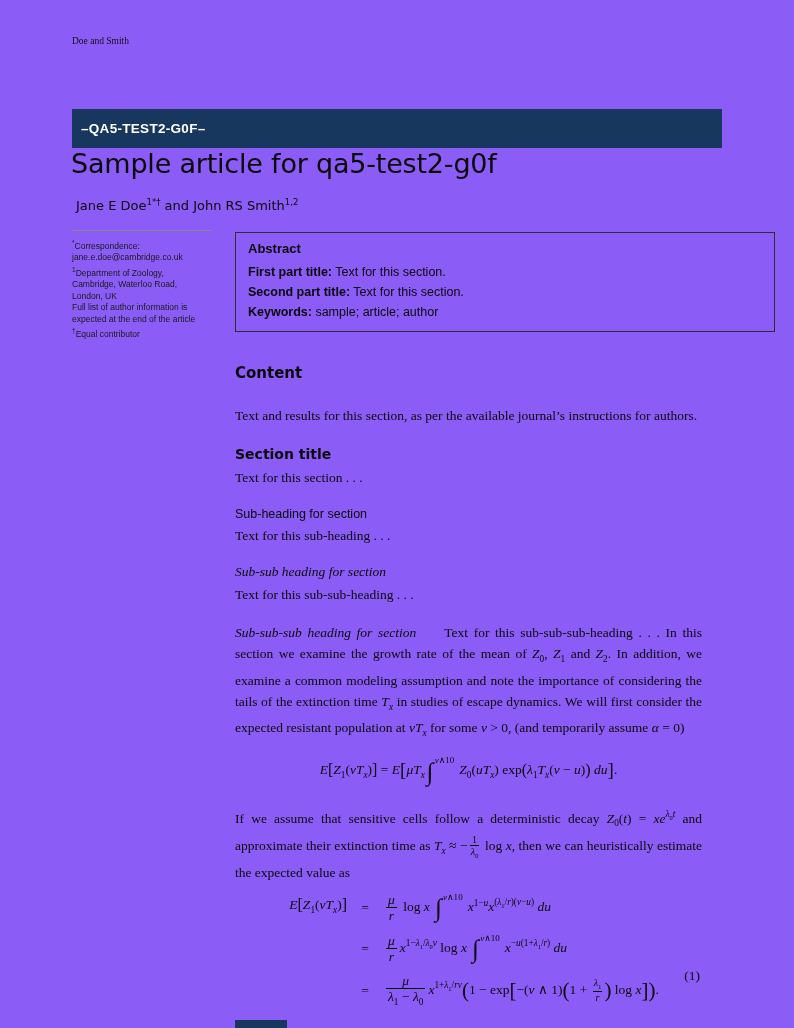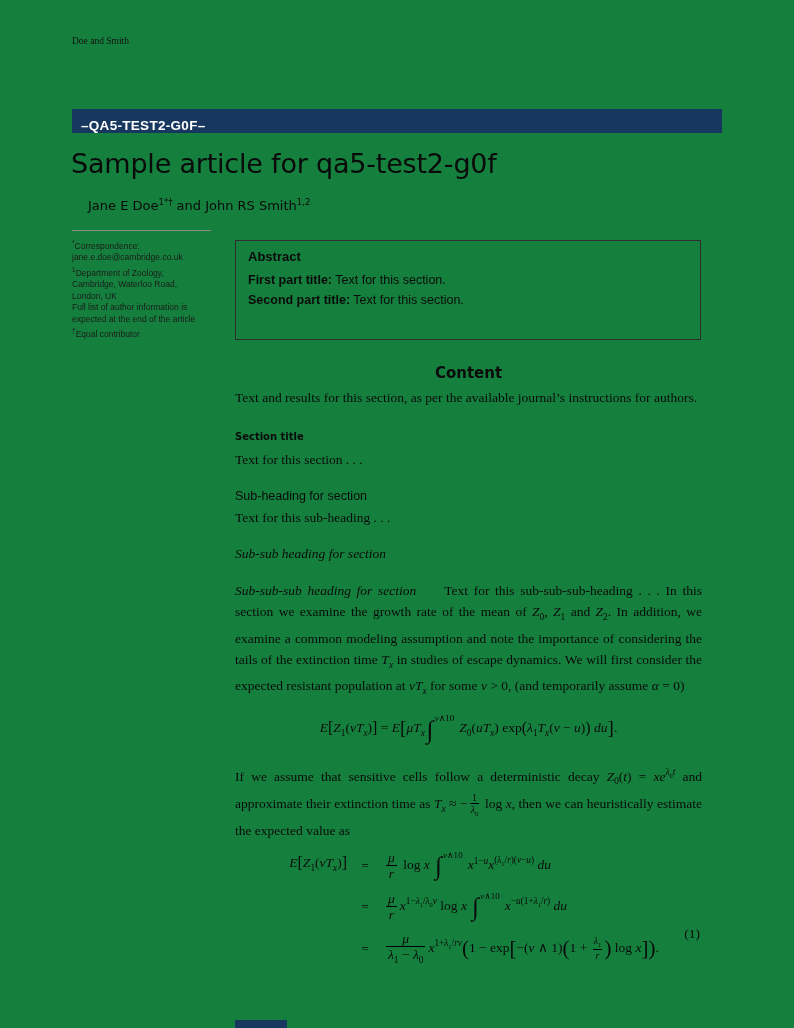--- a/index.html
+++ b/index.html
@@ -1,70 +1,70 @@
 <!DOCTYPE html>
 <html><head>
 <meta charset="utf-8">
 <style>
   * { margin:0; padding:0; box-sizing:border-box; }
   html,body { background:#ffffff; }
   .page {
-    position:relative; width:794px; height:1028px; background:#15803d;
+    position:relative; width:794px; height:1028px; background:#8b5cf6;
     font-family:"Liberation Serif", serif; color:#000; overflow:hidden;text-decoration:underline;
   }
   .running-head {
     position:absolute; left:72px; top:36px;
     font-size:9.5px; font-family:"Liberation Serif", serif; color:#111;
   }
   .banner {
-    position:absolute; left:72px; top:109px; width:650px; height:24px;
-    display:flex; align-items:flex-end;
+    position:absolute; left:72px; top:109px; width:650px; height:39px;
+    display:flex; align-items:center;
   }
   .banner-text {
     color:#ffffff; font-family:"Liberation Sans", sans-serif; font-weight:bold;
     font-size:13.5px; padding-left:9px; letter-spacing:0.3px;
   }
   .title {
     position:absolute; left:71px; top:148px;
     font-family:"DejaVu Sans", sans-serif; font-weight:normal;
     font-size:27px; letter-spacing:-0.2px; color:#0a0a0a;
   }
   .authors {
-    position:absolute; left:88px; top:197px;
+    position:absolute; left:76px; top:197px;
     font-family:"DejaVu Sans", sans-serif; font-size:13px; color:#0a0a0a;
   }
   .authors sup { font-size:8.5px; }
   .side-rule {
     position:absolute; left:72px; top:230px; width:139px; height:0;
     border-top:1px solid #8a8a8a;
   }
   .sidebar {
     position:absolute; left:72px; top:237px; width:152px;
     font-family:"Liberation Sans", sans-serif; font-size:8.5px;
     line-height:11.5px; color:#1a1a1a;
   }
   .sidebar sup { font-size:6.5px; }
   .abstract-box {
-    position:absolute; left:235px; top:240px; width:466px; height:100px;
+    position:absolute; left:235px; top:232px; width:540px; height:100px;
     border:1px solid #2e2e2e; padding:8px 12px 0 12px;
     font-family:"Liberation Sans", sans-serif; font-size:12.5px; color:#0a0a0a;
   }
   .abstract-heading { font-weight:bold; font-size:13px; margin-bottom:9px; }
   .abstract-row { margin-bottom:6px; line-height:14px; }
   .ab-label { font-weight:bold;margin-top:29px; }
   .main-col {
     position:absolute; left:235px; top:362px; width:467px;
     font-size:13.5px; line-height:21px; text-align:justify; color:#0a0a0a;
   }
   .h-content {
     font-family:"DejaVu Sans", sans-serif; font-weight:bold; font-size:15px;
-    margin:2px 0 5px 0; text-align:center; line-height:18px;
+    margin:2px 0 23px 0; text-align:left; line-height:18px;
   }
   .h-section {
-    font-family:"DejaVu Sans", sans-serif; font-weight:bold; font-size:10px;
+    font-family:"DejaVu Sans", sans-serif; font-weight:bold; font-size:14px;
     margin:20px 0 4px 0; text-align:left; line-height:17px;
   }
   .h-sub {
     font-family:"Liberation Sans", sans-serif; font-weight:normal; font-size:12.5px;
     margin:19px 0 3px 0; text-align:left; line-height:15px;
   }
   .h-subsub {
     font-style:italic; font-size:13.5px; margin:17px 0 3px 0; text-align:left;
     line-height:18px;
   }
@@ -130,34 +130,39 @@
   <div class="abstract-box">
     <div class="abstract-heading">Abstract</div>
     <div class="abstract-row">
       <span class="ab-label">First part title:</span>
       <span>Text for this section.</span>
     </div>
     <div class="abstract-row">
       <span class="ab-label">Second part title:</span>
       <span>Text for this section.</span>
     </div>
+    <div class="abstract-row">
+      <span class="ab-label">Keywords:</span>
+      <span>sample; article; author</span>
+    </div>
   </div>
 
   <div class="main-col">
 
     <div class="h-content">Content</div>
     <p class="body-p">Text and results for this section, as per the available journal’s instructions for authors.</p>
 
     <div class="h-section">Section title</div>
     <p class="body-p">Text for this section . . .</p>
 
     <div class="h-sub">Sub-heading for section</div>
     <p class="body-p">Text for this sub-heading . . .</p>
 
     <div class="h-subsub">Sub-sub heading for section</div>
+    <p class="body-p">Text for this sub-sub-heading . . .</p>
 
     <p class="body-p block"><span class="h-par">Sub-sub-sub heading for section</span><span>Text for this sub-sub-sub-heading . . . In this section we examine the growth rate of the mean of <i>Z</i><sub>0</sub>, <i>Z</i><sub>1</sub> and <i>Z</i><sub>2</sub>. In addition, we examine a common modeling assumption and note the importance of considering the tails of the extinction time <i>T</i><sub><i>x</i></sub> in studies of escape dynamics. We will first consider the expected resistant population at <i>vT</i><sub><i>x</i></sub> for some <i>v</i> &gt; 0, (and temporarily assume <i>α</i> = 0)</span></p>
 
     <div class="display-eq math"><i>E</i><span class="big">[</span><i>Z</i><sub>1</sub>(<i>vT</i><sub><i>x</i></sub>)<span class="big">]</span> = <i>E</i><span class="big2">[</span><i>μT</i><sub><i>x</i></sub><span class="int">∫</span><span class="ilim">
           <span><i>v</i>∧1</span>
           <span>0</span>
         </span><i>Z</i><sub>0</sub>(<i>uT</i><sub><i>x</i></sub>) exp<span class="big">(</span><i>λ</i><sub>1</sub><i>T</i><sub><i>x</i></sub>(<i>v</i> − <i>u</i>)<span class="big">)</span> <i>du</i><span class="big2">]</span>.</div>
 
     <p class="body-p block2">If we assume that sensitive cells follow a deterministic decay <i>Z</i><sub>0</sub>(<i>t</i>) = <i>xe</i><sup><i>λ</i><sub>0</sub><i>t</i></sup> and approximate their extinction time as <i>T</i><sub><i>x</i></sub> ≈ −<span class="sfrac"><span class="num">1</span><span class="den"><i>λ</i><sub>0</sub></span></span> log <i>x</i>, then we can heuristically estimate the expected value as</p>
 

